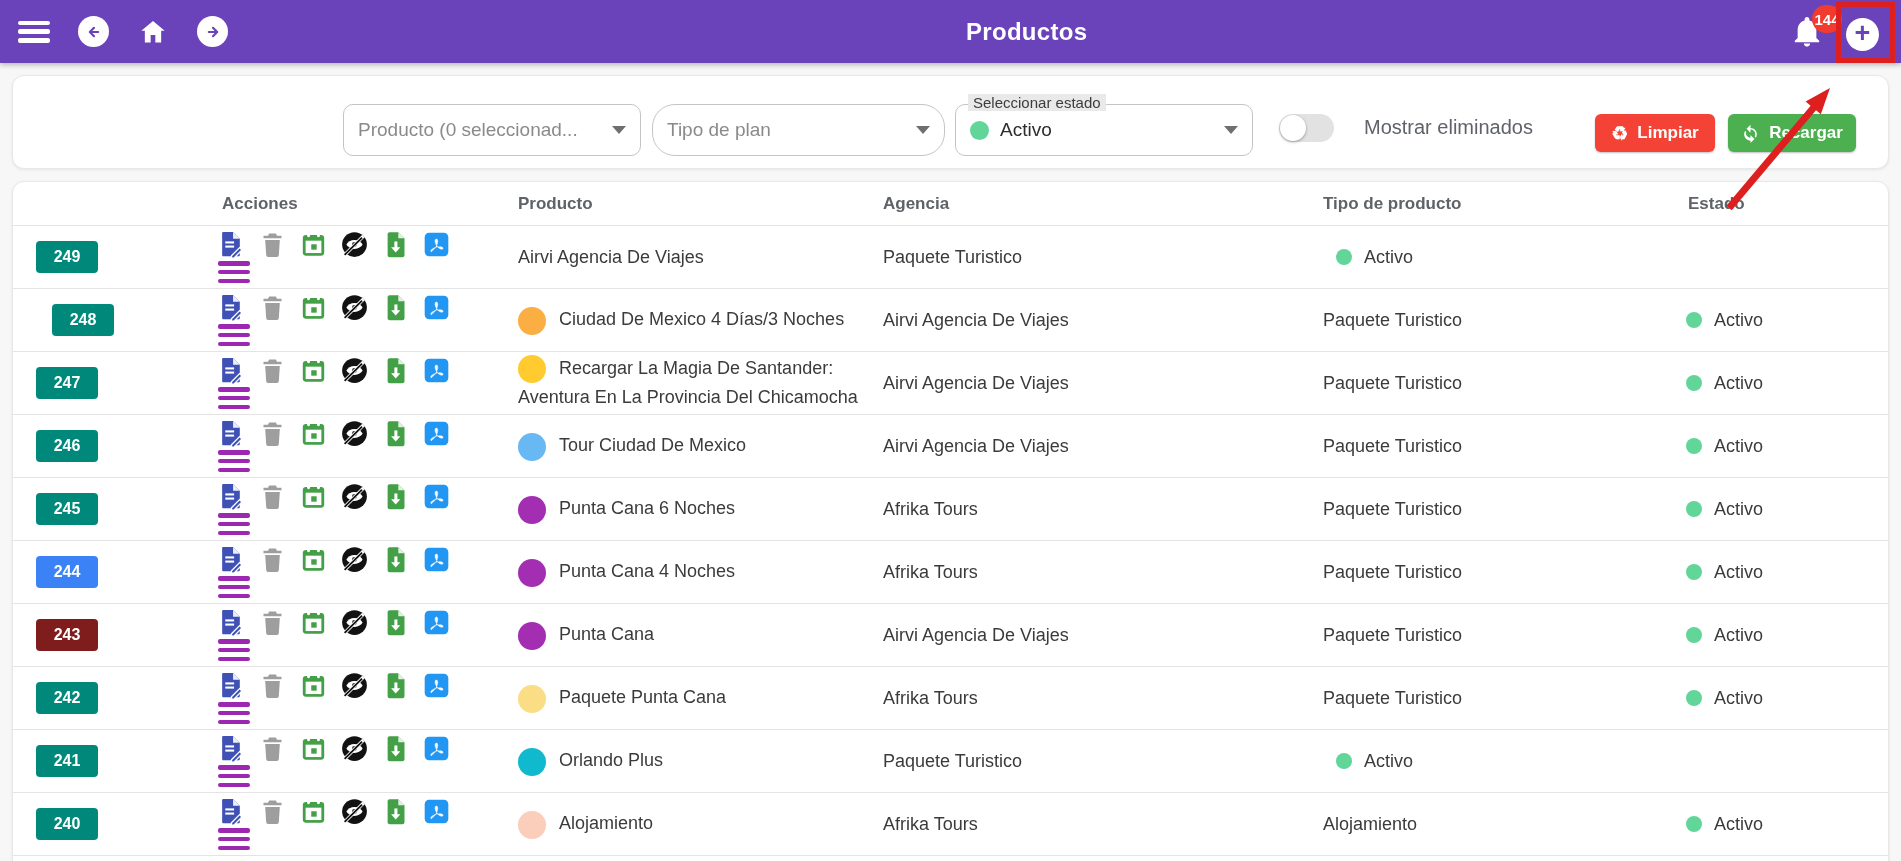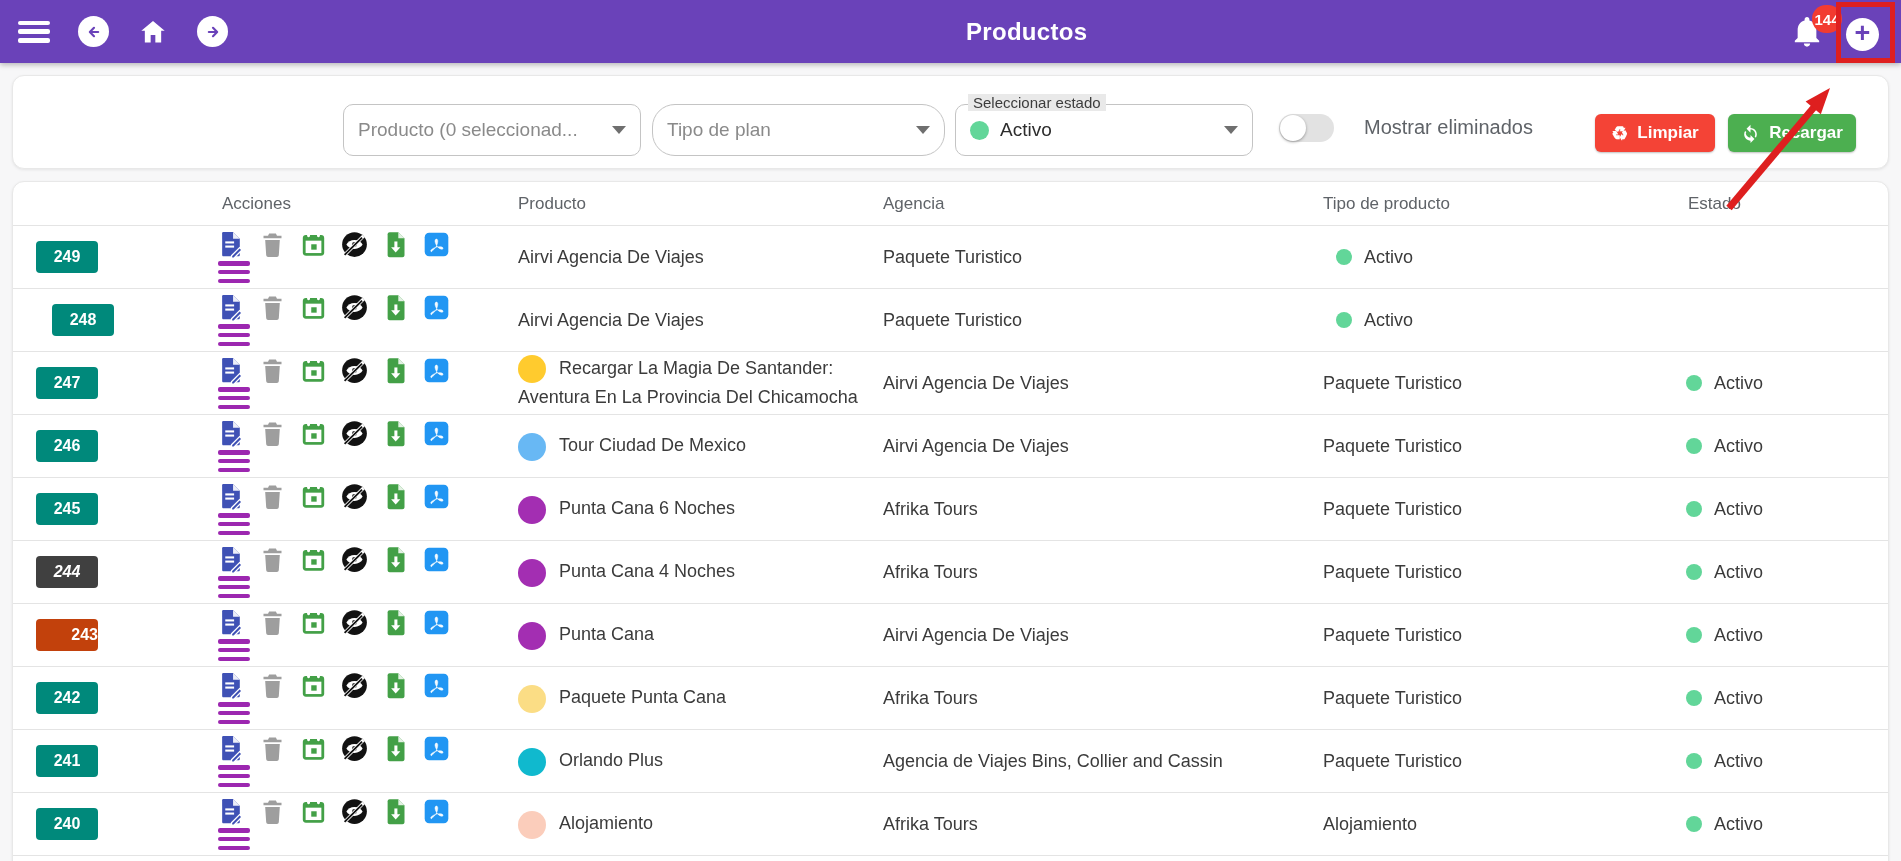--- a/index.html
+++ b/index.html
@@ -48,21 +48,21 @@
          display:flex; align-items:center; justify-content:center; gap:9px; cursor:pointer; font-family:inherit;
          box-shadow:0 1px 2px rgba(0,0,0,.25); }
   .btn-clear { left:1582px; width:120px; background:#F44336; }
   .btn-reload { left:1715px; width:128px; background:#4CAF50; }
   .btn-clear .ricon { font-size:19px; line-height:1; }
 
   
   .table-card { position:absolute; left:12px; top:181px; width:1877px; height:690px; background:#fff;
                 border:1px solid #e8e8e8; border-radius:12px 12px 0 0; box-shadow:0 1px 3px rgba(0,0,0,.08); overflow:hidden; }
   .thead, .trow { display:grid; grid-template-columns:193px 300px 365px 440px 350px 1fr; align-items:center; }
-  .thead { height:43px; color:#5f6368; font-size:17px; font-weight:400; }
+  .thead { height:43px; color:#5f6368; font-size:17px; font-weight:700; }
   .thead > div { padding-left:12px; }
   .thead .h-actions { padding-left:16px; }
   .thead .h-status { padding-left:27px; }
   .trow { min-height:60px; border-top:1px solid #e4e4e4; }
   .trow:last-child { border-bottom:1px solid #e4e4e4; }
   .cell { padding-left:12px; font-size:18px; color:#3b3b3b; }
   .c-id { display:flex; justify-content:flex-start; padding-left:23px; }
   .id-badge { background:#00897B; color:#fff; font-size:16px; font-weight:600; padding:7px 0; width:62px; text-align:center;
               border-radius:4px; display:inline-block; }
   .c-actions { display:flex; flex-direction:column; gap:3px; padding:5px 0 5px 12px; }
@@ -285,20 +285,23 @@
         </span>
       </div>
       <div class="icon-line2">
         <span class="menu-lines">
                 <i></i>
                 <i></i>
                 <i></i>
               </span>
       </div>
     </div>
+    <div class="cell c-product">
+      <span class="dot" style="background: rgb(251, 174, 66);"></span><span class="ptext">Ciudad De Mexico 4 Días/3 Noches</span>
+    </div>
     <div class="cell c-agency">Airvi Agencia De Viajes</div>
     <div class="cell c-type">Paquete Turistico</div>
     <div class="cell c-status">
       <span class="sdot" style="background: rgb(98, 214, 153);"></span>
             <span class="stext">Activo</span>
     </div>
   </div>
 
   <div class="trow">
     <div class="cell c-id">
@@ -511,21 +514,21 @@
     <div class="cell c-agency">Afrika Tours</div>
     <div class="cell c-type">Paquete Turistico</div>
     <div class="cell c-status">
       <span class="sdot" style="background: rgb(98, 214, 153);"></span>
             <span class="stext">Activo</span>
     </div>
   </div>
 
   <div class="trow">
     <div class="cell c-id">
-            <span class="id-badge" style="background: #404040; font-style: italic;">244</span>
+            <span class="id-badge" style="background: #3b82f6;">244</span>
           </div>
     <div class="cell c-actions">
       <div class="icon-line">
         <span class="act-icon">
           <svg viewBox="0 0 26 26">
             <path fill="#3F51B5" d="M4 2.2C4 1.5 4.5 1 5.2 1h9.3L21 7.5V23c0 .7-.5 1.2-1.2 1.2H5.2C4.5 24.2 4 23.7 4 23z"></path>
             <path fill="#fff" opacity=".9" d="M14.5 1l6.5 6.5h-6.5z"></path>
             <rect x="7" y="10" width="8.5" height="2" fill="#fff"></rect>
                   <rect x="7" y="14" width="8.5" height="2" fill="#fff"></rect>
             <path d="M13 23.8l7.8-7.8 2.3 2.3-7.8 7.8H13z" fill="#3F51B5" stroke="#fff" stroke-width="1.3"></path>
@@ -583,21 +586,21 @@
     <div class="cell c-agency">Afrika Tours</div>
     <div class="cell c-type">Paquete Turistico</div>
     <div class="cell c-status">
       <span class="sdot" style="background: rgb(98, 214, 153);"></span>
             <span class="stext">Activo</span>
     </div>
   </div>
 
   <div class="trow">
     <div class="cell c-id">
-            <span class="id-badge" style="background: #c2410c; text-align: right;">243</span>
+            <span class="id-badge" style="background: #7f1d1d;">243</span>
           </div>
     <div class="cell c-actions">
       <div class="icon-line">
         <span class="act-icon">
           <svg viewBox="0 0 26 26">
             <path fill="#3F51B5" d="M4 2.2C4 1.5 4.5 1 5.2 1h9.3L21 7.5V23c0 .7-.5 1.2-1.2 1.2H5.2C4.5 24.2 4 23.7 4 23z"></path>
             <path fill="#fff" opacity=".9" d="M14.5 1l6.5 6.5h-6.5z"></path>
             <rect x="7" y="10" width="8.5" height="2" fill="#fff"></rect>
                   <rect x="7" y="14" width="8.5" height="2" fill="#fff"></rect>
             <path d="M13 23.8l7.8-7.8 2.3 2.3-7.8 7.8H13z" fill="#3F51B5" stroke="#fff" stroke-width="1.3"></path>
@@ -789,21 +792,20 @@
         <span class="menu-lines">
                 <i></i>
                 <i></i>
                 <i></i>
               </span>
       </div>
     </div>
     <div class="cell c-product">
       <span class="dot" style="background: rgb(16, 185, 206);"></span><span class="ptext">Orlando Plus</span>
     </div>
-    <div class="cell c-agency">Agencia de Viajes Bins, Collier and Cassin</div>
     <div class="cell c-type">Paquete Turistico</div>
     <div class="cell c-status">
       <span class="sdot" style="background: rgb(98, 214, 153);"></span>
             <span class="stext">Activo</span>
     </div>
   </div>
 
   <div class="trow">
     <div class="cell c-id">
             <span class="id-badge" style="background: rgb(0, 137, 123);">240</span>

